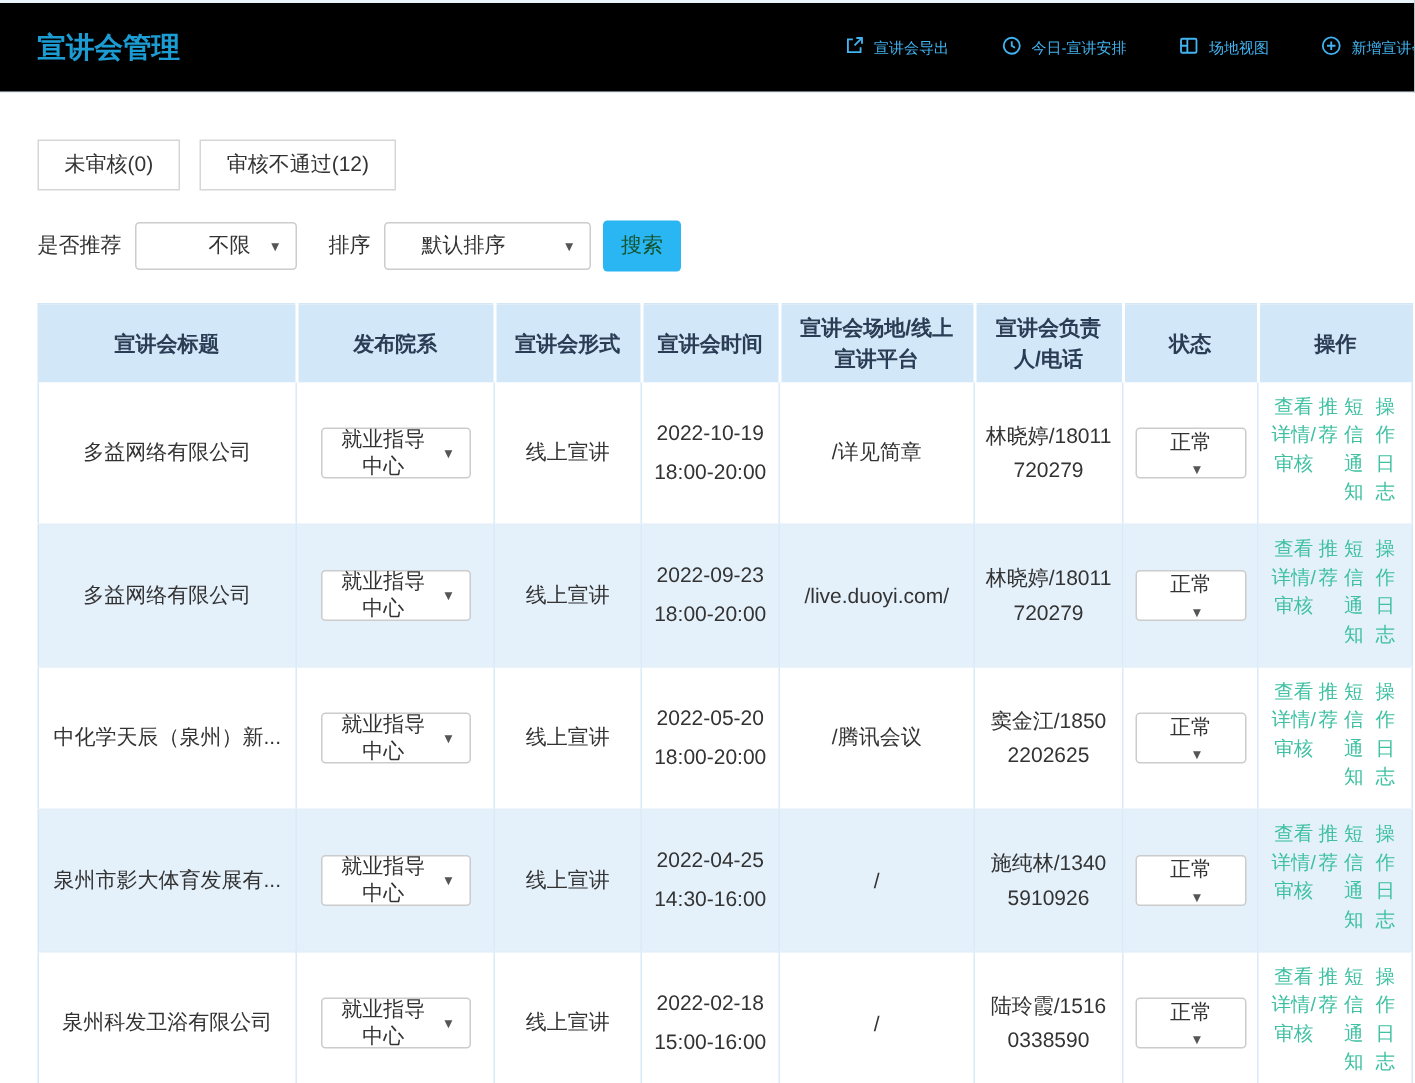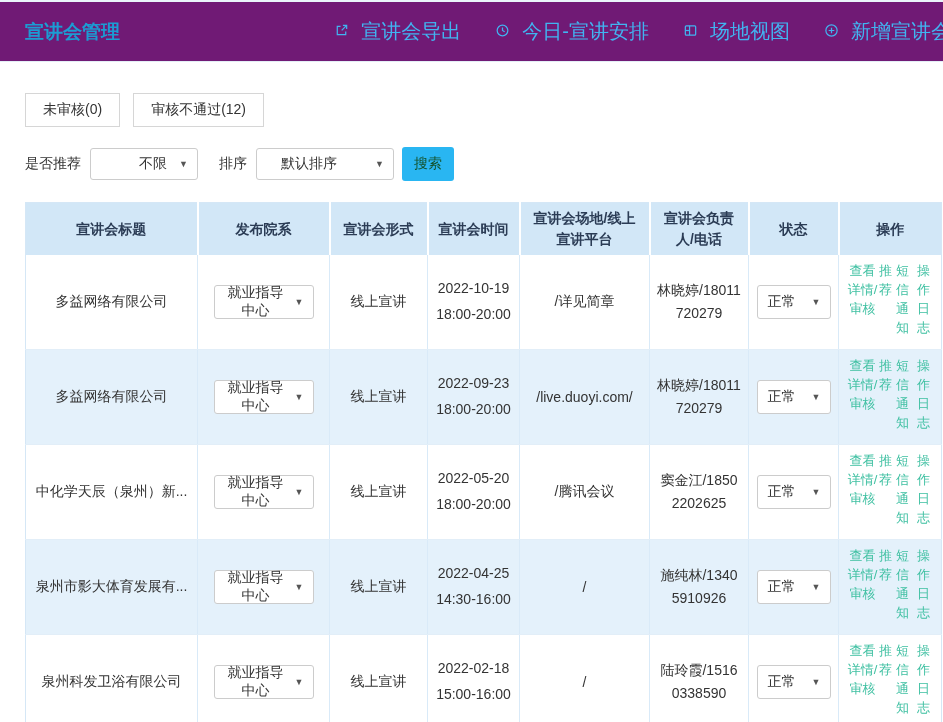--- a/index.html
+++ b/index.html
@@ -4,28 +4,28 @@
 <style>
   * { box-sizing: border-box; margin: 0; padding: 0; }
   html, body {
     width: 943px; height: 722px; overflow: hidden;
     background: #fff;
     font-family: "Liberation Sans", "DejaVu Sans", sans-serif;
   }
   
   .page-header {
     height: 62px; display: flex; align-items: center; justify-content: space-between;
-    padding-left: 25px; background: #701a75;
+    padding-left: 25px; background: #000000;
     border-top: 2px solid #e9f4fa; border-bottom: 1px solid #e4eef6;
   }
   .page-title { font-size: 19px; font-weight: bold; color: var(--title-color); }
   .header-links { display: flex; align-items: center; gap: 34px; margin-right: -8px; white-space: nowrap; }
   .header-link {
-    display: flex; align-items: center; gap: 12px;
-    color: var(--link-blue); font-size: 20px; cursor: pointer;
+    display: flex; align-items: center; gap: 6px;
+    color: var(--link-blue); font-size: 10px; cursor: pointer;
   }
   .header-link svg { stroke: var(--link-blue); fill: none; stroke-width: 1.3; }
   
   .tabs { display: flex; gap: 13px; margin: 31px 0 0 25px; }
   .tab {
     padding: 7px 17px; font-size: 14px; color: #333; background: #fff;
     border: 1px solid #d6d6d6; border-radius: 0; cursor: pointer; white-space: nowrap;
   }
   .tab.active { background: var(--accent); border-color: var(--accent); color: #fff; }
   
@@ -75,21 +75,21 @@
   .col-format  { width: 98px; }
   .col-time    { width: 92px; }
   .col-venue   { width: 130px; }
   .col-contact { width: 99px; }
   .col-status  { width: 90px; }
   .col-ops     { width: 103px; }
   .cell-time { line-height: 1.85; }
   .cell-contact { word-break: break-all; line-height: 1.65; }
   .cell-select { margin: 0 auto; }
   .select-dept { width: 100px; height: 34px; }
-  .select-status { width: 74px; height: 34px; }
+  .select-status { width: 74px; height: 34px; flex-direction: column; }
   .ops-cell-inner {
     display: flex; flex-direction: row; justify-content: flex-end;
     height: 86px; padding: 2px 0;
   }
   .action-link {
     display: block; color: var(--action-green); font-size: 13px;
     text-decoration: none; cursor: pointer; line-height: 19px;
   }
 </style>
 </head>

